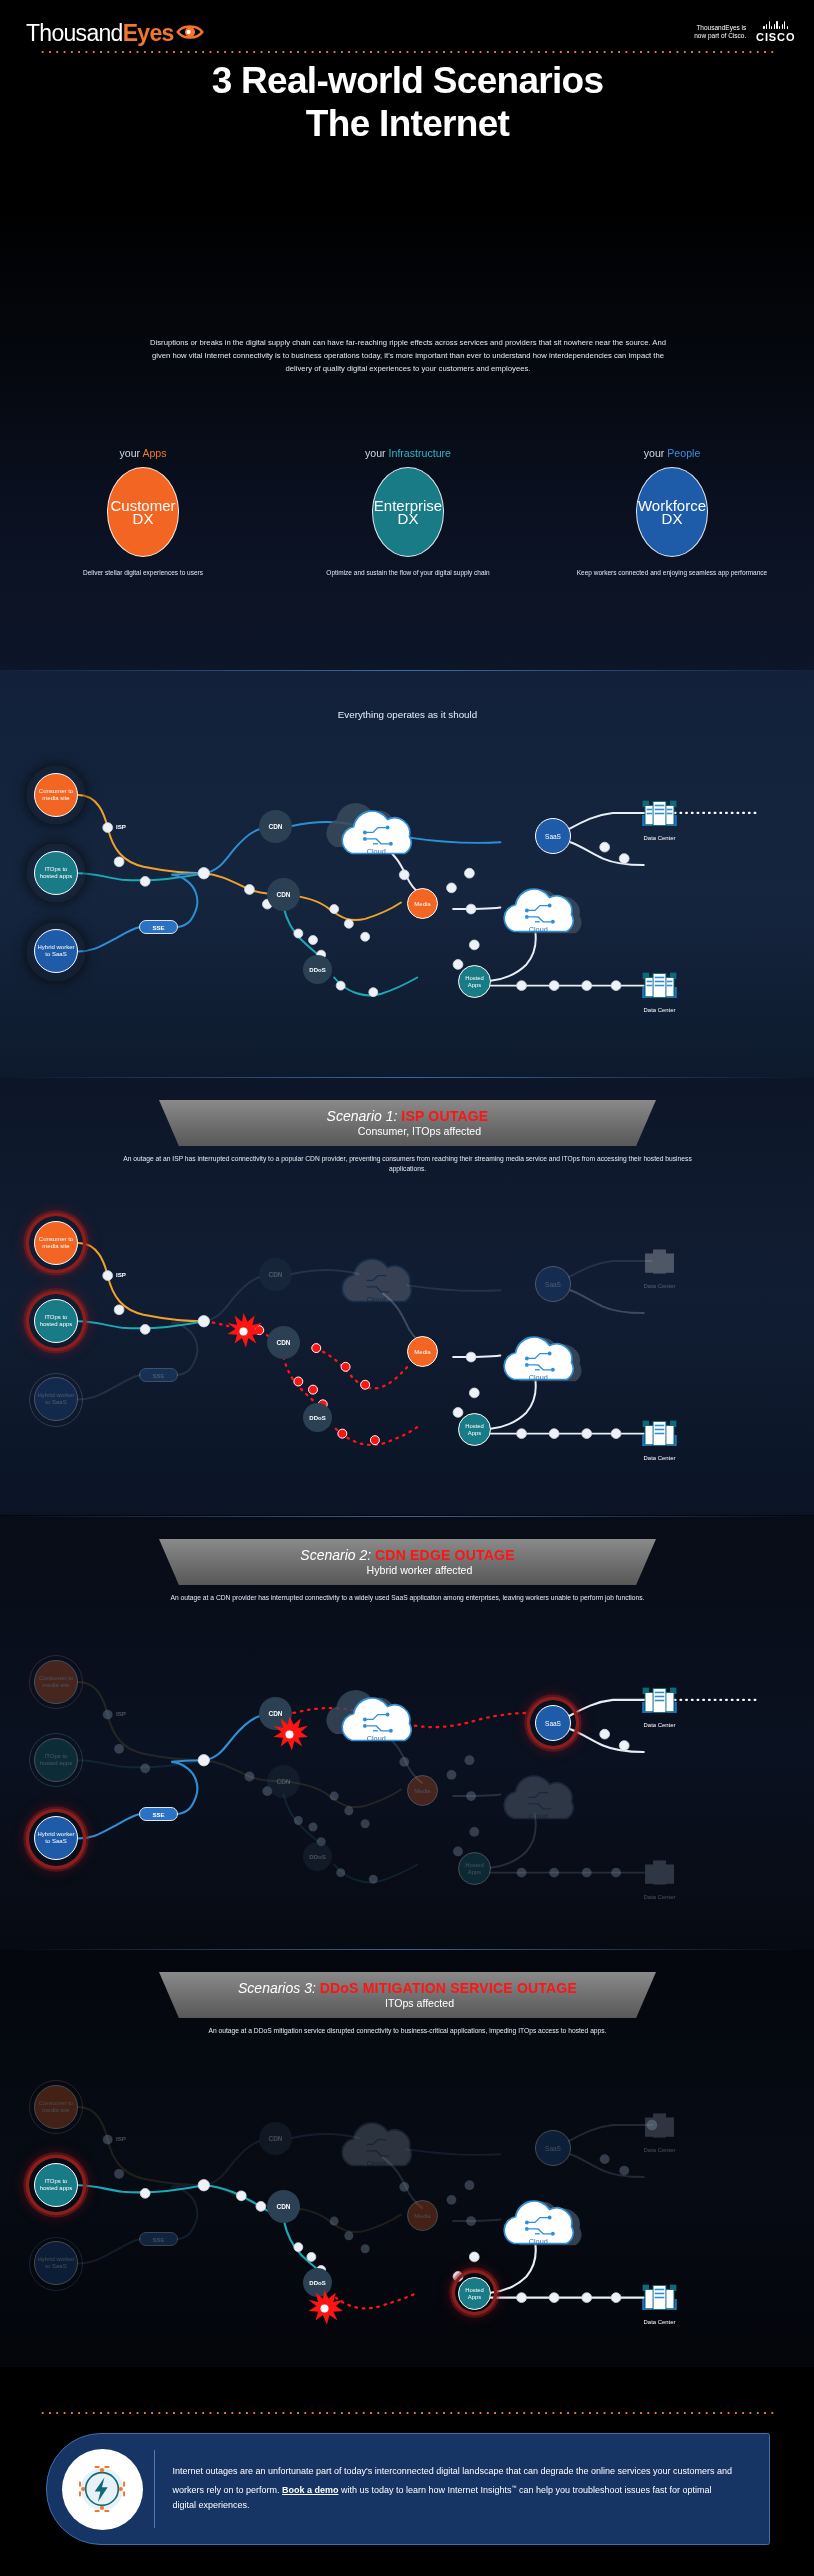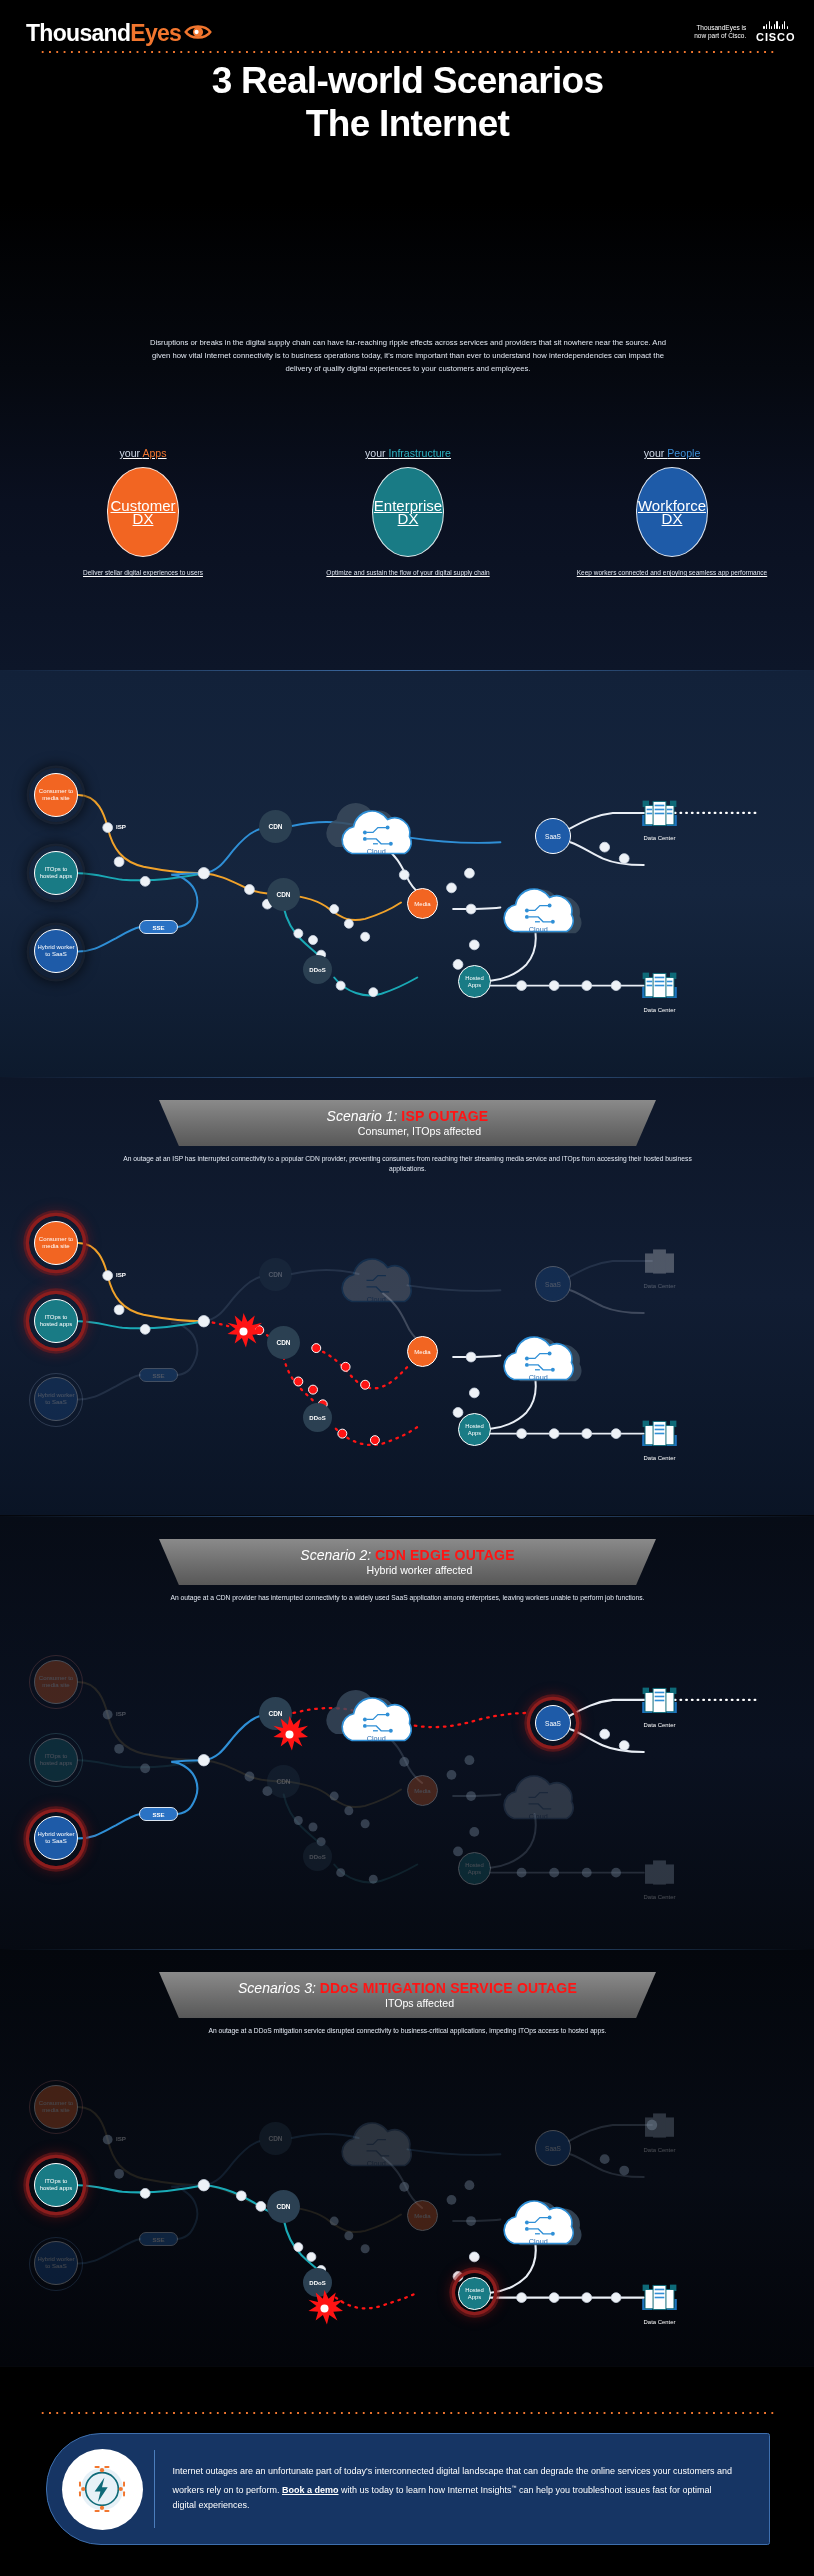--- a/index.html
+++ b/index.html
@@ -10,21 +10,21 @@
   }
   .page { width:815px; height:2576px; position:relative; }
 
   
   .hero {
     position:absolute; left:0; top:0; width:815px; height:670px;
     background:linear-gradient(180deg,#000000 0%,#000000 30%,#05080f 55%,#0a1020 75%,#0d1629 100%);
   }
   .logo-row { position:absolute; left:0; top:14.7px; width:815px; height:37px; }
   .te-logo { position:absolute; left:26px; top:4.9px; display:flex; align-items:center; }
-  .te-logo .t1 { font-size:23px; font-weight:bold; letter-spacing:-0.7px; color:#ffffff; }
+  .te-logo .t1 { font-size:23px; font-weight:normal; letter-spacing:-0.7px; color:#ffffff; }
   .te-logo .t2 { font-size:23px; font-weight:bold; letter-spacing:-0.7px; color:#f2762e; }
   .te-eye { margin-left:2.4px; }
   .cisco-lock { position:absolute; right:19.6px; top:6.5px; display:flex; align-items:center; gap:9.8px; }
   .cisco-lock .ct { font-size:6.5px; line-height:8.1px; color:#ffffff; text-align:right; }
   .cisco-mark { display:flex; flex-direction:column; align-items:center; gap:1.6px; }
   .cisco-bars { display:flex; align-items:flex-end; gap:1.3px; height:8.1px; }
   .cisco-bars i { display:block; width:1.3px; background:#ffffff; border-radius:0.8px; }
   .cisco-word { font-size:11px; font-weight:bold; letter-spacing:0.9px; color:#ffffff; }
 
   .dot-rule {
@@ -38,21 +38,21 @@
     position:absolute; left:0; top:59px; width:815px; text-align:center;
     font-size:37px; line-height:43px; font-weight:bold; letter-spacing:-0.7px; color:#ffffff;
   }
   .lede {
     position:absolute; left:147px; top:336px; width:522px; text-align:center;
     font-size:7.7px; line-height:13px; color:#e2e8f2;
   }
 
   
   .pillars { position:absolute; left:0; top:447px; width:815px; height:196px; }
-  .pillar { position:absolute; width:212px; text-align:center;text-decoration:underline; }
+  .pillar { position:absolute; width:212px; text-align:center; }
   .p1 { left:37px; } .p2 { left:302px; } .p3 { left:566px; }
   .pillar .kicker { font-size:10.6px; color:#cfd8e6; margin-bottom:8.1px; }
   .pillar .kicker b { font-weight:normal; }
   .k-apps { color:#f2762e; } .k-infra { color:#2fb6c4; } .k-people { color:#3d8fd6; }
   .bubble {
     width:72px; height:90px; border-radius:50%; margin:0 auto;
     display:flex; flex-direction:column; align-items:center; justify-content:center;
     font-size:15px; line-height:13px; color:#fff; border:1.2px solid rgba(255,255,255,.85);
   }
   .b-apps { background:#f26522; }
@@ -224,20 +224,21 @@
           <span>DX</span>
         </div>
         <div class="sub">Keep workers connected and enjoying seamless app performance</div>
       </div>
 
     </div>
   </div>
 
   <div class="band band-healthy">
     <div class="hairline" style="top:0"></div>
+    <div class="sec-sub" style="top:39px">Everything operates as it should</div>
 
     <div class="diagram" style="top:81px">
       <svg class="dg-svg" width="815" height="277" viewBox="0 0 1000 340">
         <g fill="none" stroke-width="2.4" stroke-linecap="round">
 
           <path d="M96,54 C120,54 128,78 132,94 C138,120 150,136 176,142 C206,148 226,150 250,150" stroke="#f0a22a"></path>
 
           <path d="M250,150 C272,152 288,162 306,170 C322,176 336,176 348,176 C370,178 390,182 404,194 C420,206 430,210 448,206 C468,200 480,194 492,186" stroke="#f0a22a"></path>
 
           <path d="M96,150 C118,150 132,156 150,158 C176,160 210,158 250,150" stroke="#1aa9b5"></path>

